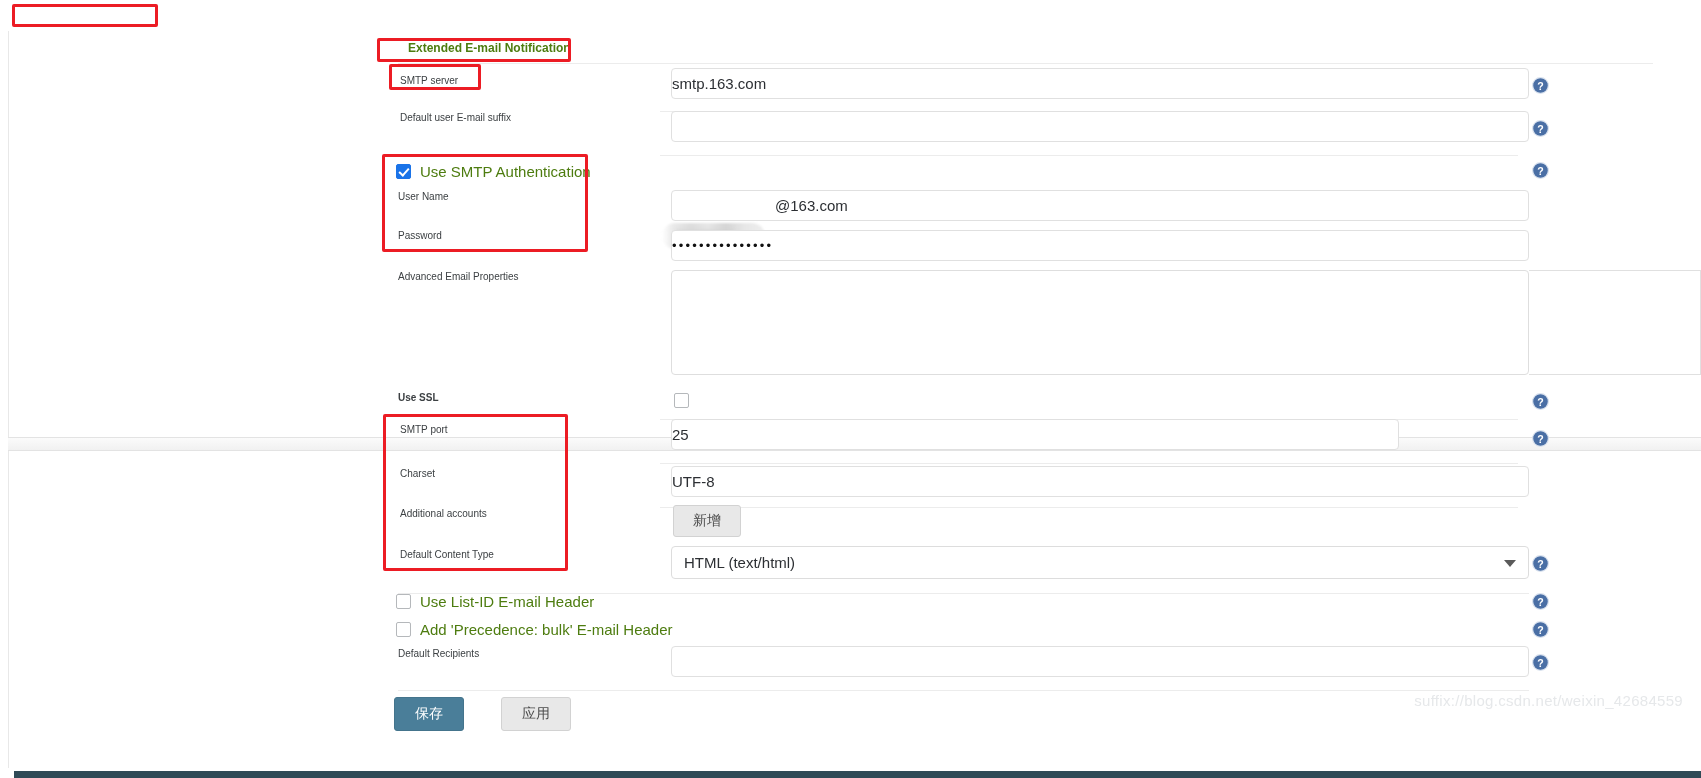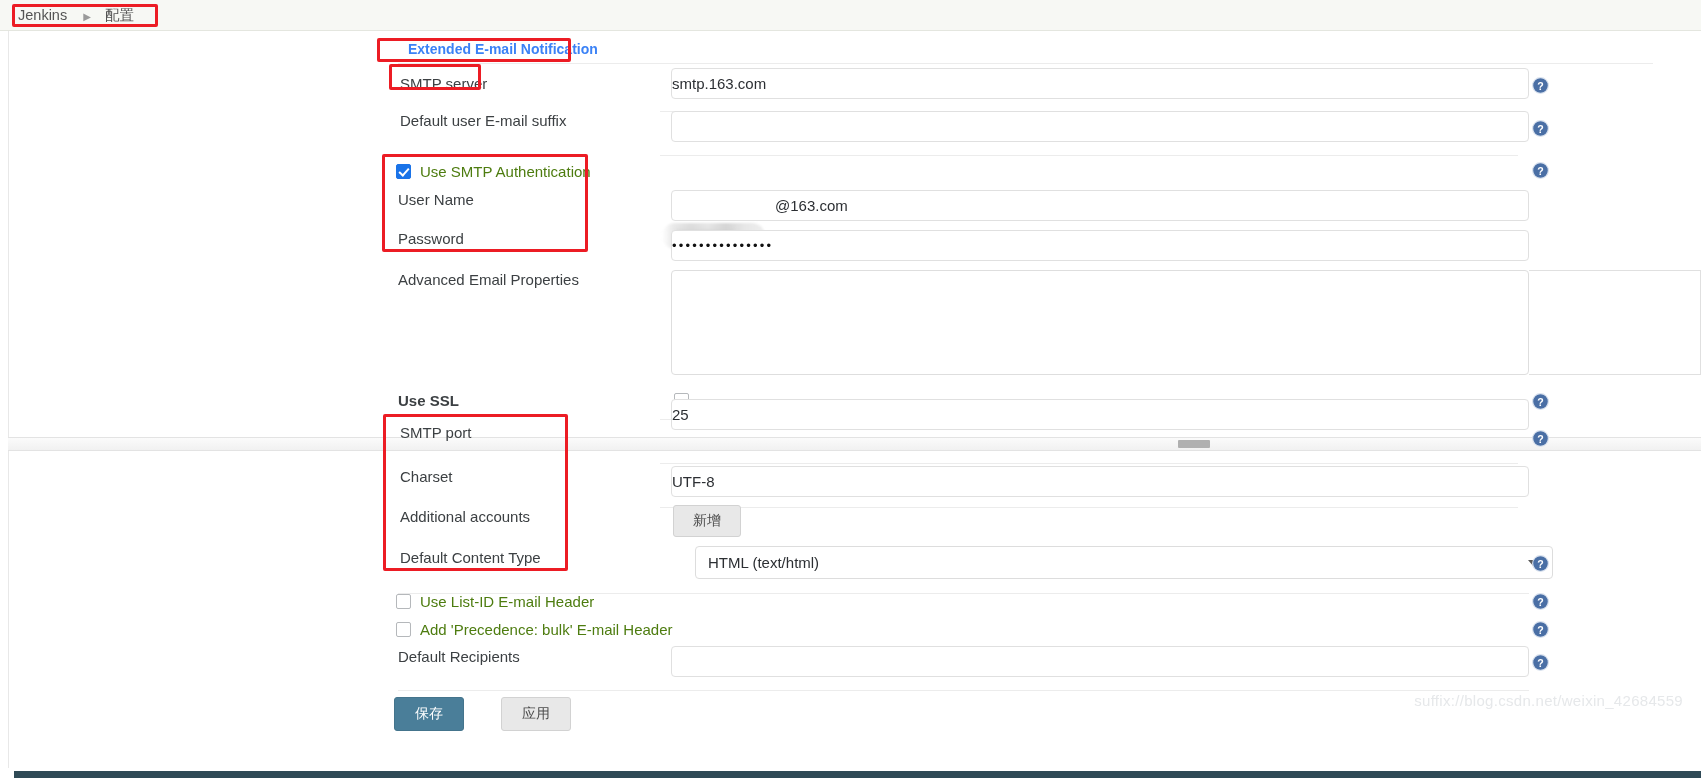--- a/index.html
+++ b/index.html
@@ -54,30 +54,30 @@
     position: absolute;
     left: 8px; top: 0;
     width: 1px; height: 747px;
     background: #e8e8e8;
   }
 
   
   .section-title {
     position: absolute;
     left: 408px; top: 10px;
-    font-size: 14px;
+    font-size: 12px;
     font-weight: bold;
-    color: #3b82f6;
+    color: #4d7c0f;
     white-space: nowrap;
   }
 
   
   .row-label {
     position: absolute;
-    font-size: 15px;
+    font-size: 10px;
     color: #3c4043;
     white-space: nowrap;
   }
   .field {
     position: absolute;
     box-sizing: border-box;
     background: #ffffff;
     border: 1px solid #e0e0e0;
     border-radius: 4px;
     font-size: 15px;
@@ -199,21 +199,20 @@
     position: absolute;
     box-sizing: border-box;
     background: #ffffff;
     border: 1px solid #dddddd;
     border-radius: 4px;
     font-size: 15px;
     color: #2c2f33;
     padding: 0 12px;
     display: flex;
     align-items: center;
-    margin-left: 24px;
   }
   .select-caret {
     position: absolute;
     right: 12px; top: 50%;
     margin-top: -3px;
     width: 0; height: 0;
     border-left: 6px solid transparent;
     border-right: 6px solid transparent;
     border-top: 7px solid #5a5a5a;
   }
@@ -272,27 +271,20 @@
     left: 0; top: 768px;
     width: 14px; height: 10px;
     background: #ffffff;
   }
 </style>
 </head>
 <body>
 
 <div id="page">
 
-  <div class="breadcrumb-bar">
-    <div class="breadcrumb-inner">
-      <span class="crumb">Jenkins</span>
-      <span class="crumb-sep">▶</span>
-      <span class="crumb">配置</span>
-    </div>
-  </div>
 
   <div class="page-body">
     <div class="left-rule"></div>
 
     <div class="section-title">Extended E-mail Notification</div>
 
     <div class="sep-full" style="top:32px; width:1255px;"></div>
 
     <div class="row-label" style="left:400px; top:44px;">SMTP server</div>
     <div class="field" style="left:671px; top:37px; width:858px; height:31px;" placeholder="">smtp.163.com</div>
@@ -343,21 +335,21 @@
     <div class="row-label" style="left:398px; top:361px;font-weight:bold;">Use SSL</div>
     <div class="cb" style="left:674px; top:362px;"></div>
     <svg class="help-icon" style="left:1532px; top:362px;" viewBox="0 0 16 16">
       <circle cx="8" cy="8" r="7.4" fill="#4a6fa5" stroke="#dbe3ef" stroke-width="1.1"></circle>
       <text x="8" y="11.8" font-size="10" font-family="Liberation Sans, sans-serif" font-weight="bold" fill="#ffffff" text-anchor="middle">?</text>
     </svg>
 
     <div class="sep" style="top:388px; width:858px;"></div>
 
     <div class="row-label" style="left:400px; top:393px;">SMTP port</div>
-    <div class="field" style="left:671px; top:368px; width:858px; height:31px;">25</div>
+    <div class="field" style="left:671px; top:388px; width:728px; height:31px;">25</div>
     <svg class="help-icon" style="left:1532px; top:399px;" viewBox="0 0 16 16">
       <circle cx="8" cy="8" r="7.4" fill="#4a6fa5" stroke="#dbe3ef" stroke-width="1.1"></circle>
       <text x="8" y="11.8" font-size="10" font-family="Liberation Sans, sans-serif" font-weight="bold" fill="#ffffff" text-anchor="middle">?</text>
     </svg>
 
     <div class="sep" style="top:432px; width:858px;"></div>
 
     <div class="row-label" style="left:400px; top:437px;">Charset</div>
     <div class="field" style="left:671px; top:435px; width:858px; height:31px;">UTF-8</div>
 

